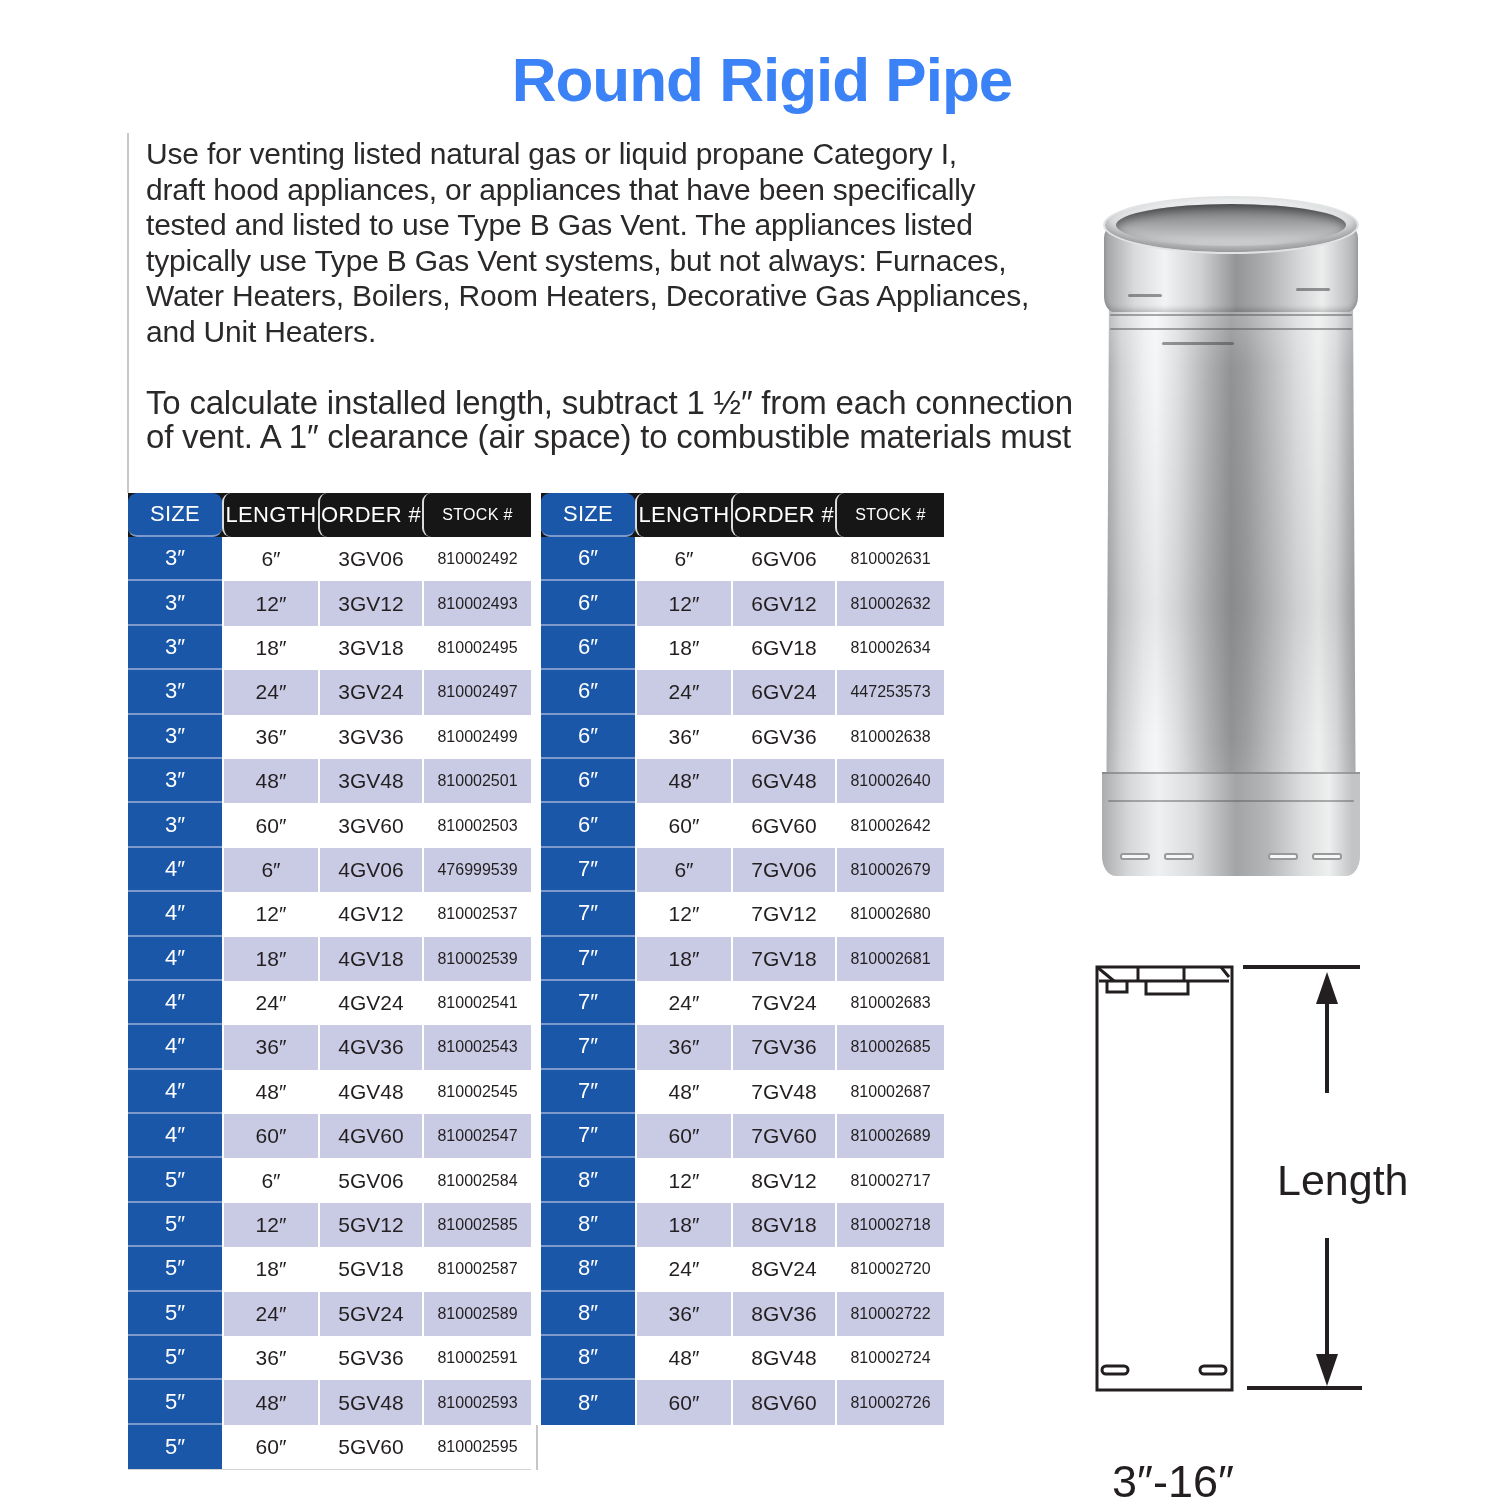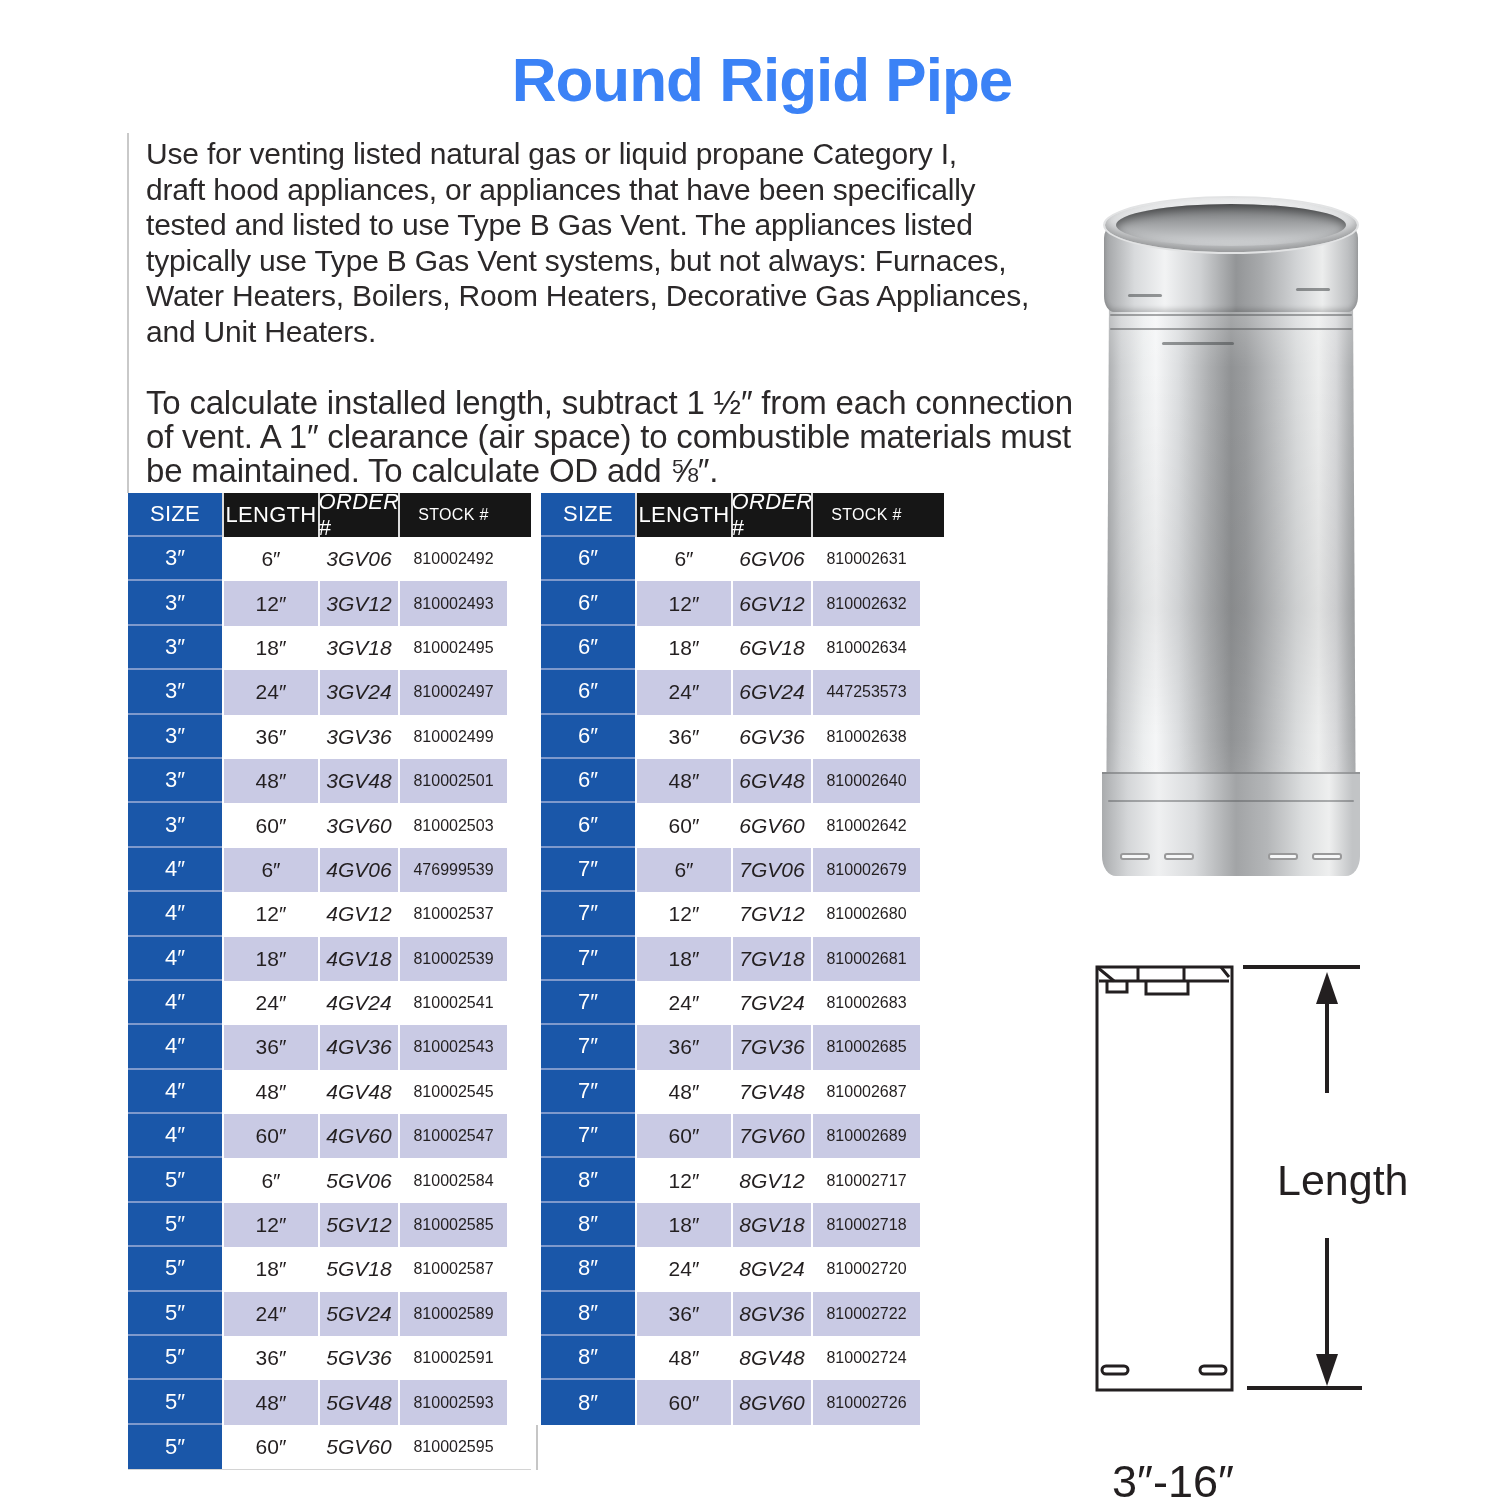--- a/index.html
+++ b/index.html
@@ -19,32 +19,32 @@
          color:#2b2829;white-space:nowrap;letter-spacing:-0.2px;}
   .note{position:absolute;left:146px;top:386px;font-size:33px;line-height:34px;
         color:#2b2829;white-space:nowrap;letter-spacing:-0.2px;}
 
   
   .dtable{position:absolute;top:493px;width:403px;}
   .dtable.left{left:128px;border-bottom:1px solid #d4d4d4;}
   .dtable.right{left:541px;}
   .thead{display:flex;height:44px;background:#161616;}
   .hcell{display:flex;align-items:center;justify-content:center;color:#fff;
-         font-size:22px;letter-spacing:0.3px;box-sizing:border-box;}
+         font-size:22px;letter-spacing:0.3px;box-sizing:border-box;border-radius:9px;}
   .hcell + .hcell{border-left:2px solid rgba(255,255,255,.85);}
   .trow{display:flex;height:44.4px;}
   .tcell{display:flex;align-items:center;justify-content:center;font-size:21px;
          color:#231F20;box-sizing:border-box;background:#fff;}
   .trow:nth-child(even) .tcell{background:#C9CAE4;}
   .tcell + .tcell{border-left:2px solid #fff;}
   .c0{width:94px;background:#1A57A9 !important;color:#fff;font-size:22px;
       border-bottom:2px solid #7E99CC;}
   .trow:last-child .c0{border-bottom:none;}
   .c1{width:96px;}
-  .c2{width:80px;font-style:italic;}
+  .c2{width:104px;}
   .c3{width:109px;font-size:16px;}
 
   
   .pipe{position:absolute;left:1102px;top:196px;width:258px;height:680px;}
   .pipe .shell{position:absolute;top:104px;bottom:14px;left:4px;right:4px;
     clip-path:polygon(1.2% 0,98.8% 0,100% 100%,0 100%);
     background:linear-gradient(90deg,#a7a9ab 0%,#cfd1d3 6%,#eceeef 15%,#f5f6f7 20%,
       #dcdee0 29%,#aaacae 42%,#909294 50%,#9b9d9f 56%,#b7b9bb 65%,#d9dbdc 76%,
       #edeeee 85%,#d7d8da 92%,#b3b5b7 97%,#a2a4a6 100%);}
   .pipe .shell::before{content:"";position:absolute;inset:0;
@@ -99,21 +99,20 @@
     <div>draft hood appliances, or appliances that have been  specifically</div>
     <div>tested and listed to use Type B Gas Vent. The appliances listed</div>
     <div>typically use Type B Gas Vent systems, but not always: Furnaces,</div>
     <div>Water Heaters, Boilers, Room Heaters, Decorative Gas Appliances,</div>
     <div>and Unit Heaters.</div>
   </div>
 
   <div class="note">
     <div>To calculate installed length, subtract 1 ½″ from each connection</div>
     <div>of vent.  A 1″ clearance (air space) to combustible materials must</div>
-    <div>be maintained. To calculate OD add ⅝″.</div>
   </div>
 
   <div class="dtable left">
     <div class="thead">
       <div class="hcell c0">SIZE</div>
       <div class="hcell c1">LENGTH</div>
       <div class="hcell c2">ORDER #</div>
       <div class="hcell c3">STOCK #</div>
     </div>
     <div class="tbody">

